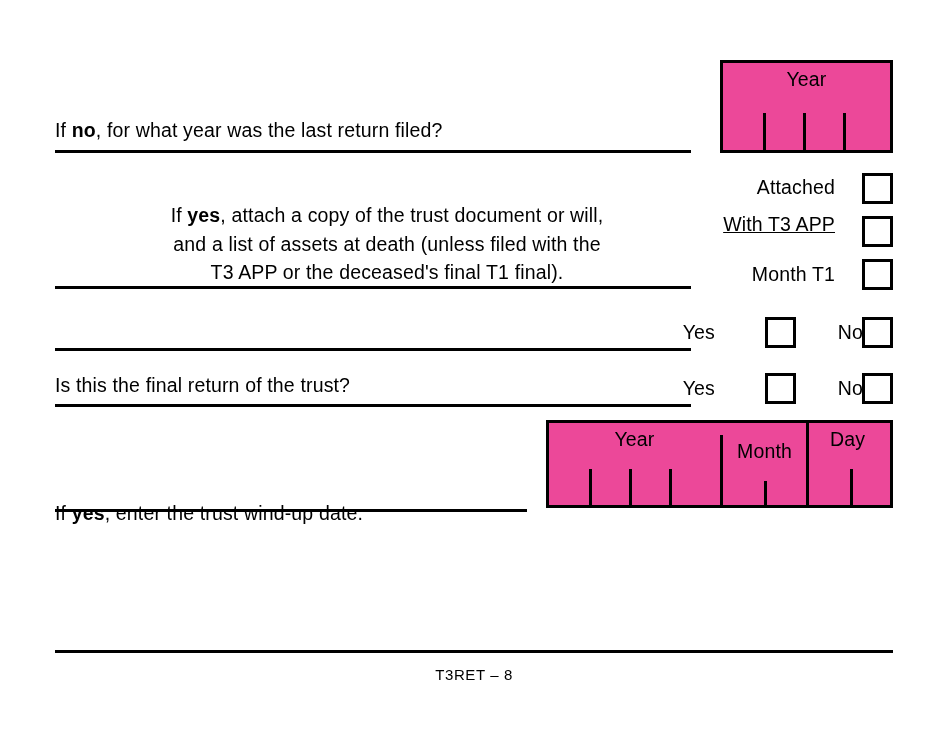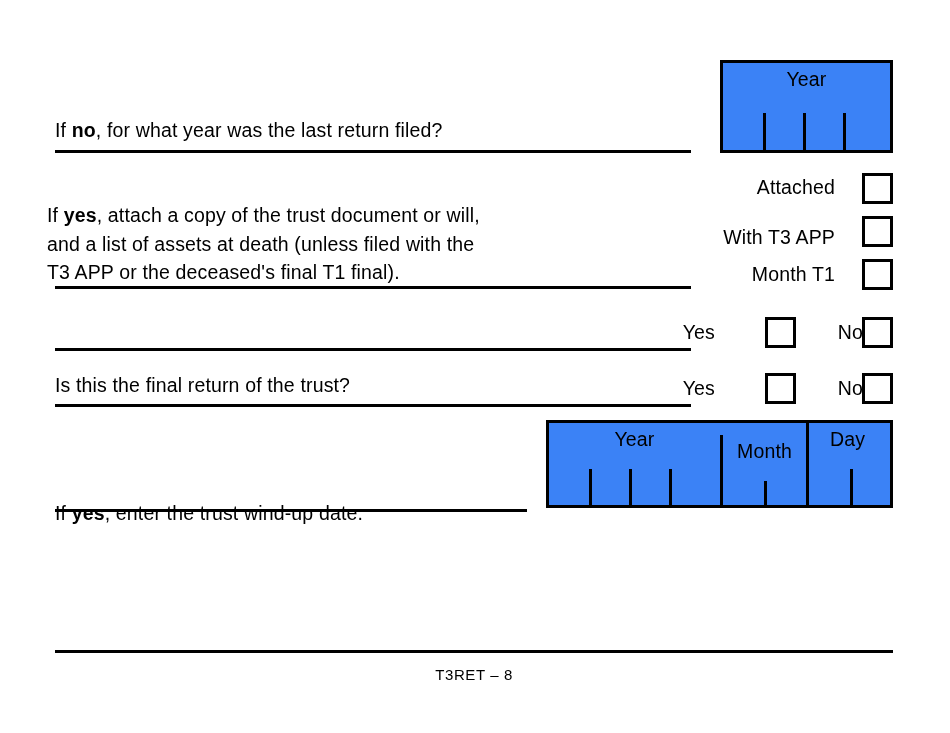--- a/index.html
+++ b/index.html
@@ -53,21 +53,21 @@
     box-sizing: border-box;
     border: 3px solid #000;
     background: #fff;
   }
 
   
   .datebox {
     position: absolute;
     box-sizing: border-box;
     border: 3px solid #000;
-    background: #3b82f6;
+    background: #ec4899;
   }
   .seg {
     position: absolute;
     top: 0;
     bottom: 0;
     box-sizing: border-box;
   }
   .seg.divider { border-left: 3px solid #000; }
   .seg-label {
     position: absolute;
@@ -107,31 +107,31 @@
   </div>
   <div class="rule" style="left:55px; top:150px; width:636px;"></div>
 
   <div class="datebox" style="left:720px; top:60px; width:173px; height:93px;">
     <div class="seg-label">Year</div>
     <div class="tick" style="left:40px; top:50px; bottom:0;"></div>
     <div class="tick" style="left:80px; top:50px; bottom:0;"></div>
     <div class="tick" style="left:120px; top:50px; bottom:0;"></div>
   </div>
 
-  <div class="qtext" style="left:47px; top:201px; line-height:28.5px; white-space:normal; width:650px;">
+  <div class="qtext" style="left:62px; top:201px; line-height:28.5px; white-space:normal; width:650px;text-align:center;">
     <span>If </span><b>yes</b><span>, attach a copy of the trust document or will,</span><br>
     <span>and a list of assets at death (unless filed with the</span><br>
     <span>T3 APP or the deceased's final T1 final).</span>
   </div>
   <div class="rule" style="left:55px; top:286px; width:636px;"></div>
 
   <div class="rlabel" style="left:560px; top:176px; width:275px;">Attached</div>
   <div class="checkbox" style="left:862px; top:173px; width:31px; height:31px;"></div>
 
-  <div class="rlabel" style="left:560px; top:226px; width:275px;">With T3 APP</div>
+  <div class="rlabel" style="left:560px; top:213px; width:275px;text-decoration:underline;">With T3 APP</div>
   <div class="checkbox" style="left:862px; top:216px; width:31px; height:31px;"></div>
 
   <div class="rlabel" style="left:560px; top:263px; width:275px;">Month T1</div>
   <div class="checkbox" style="left:862px; top:259px; width:31px; height:31px;"></div>
 
   <div class="rule" style="left:55px; top:348px; width:636px;"></div>
 
   <div class="rlabel" style="left:660px; top:321px; width:55px; text-align:right;">Yes</div>
   <div class="checkbox" style="left:765px; top:317px; width:31px; height:31px;"></div>
   <div class="rlabel" style="left:756px; top:321px; width:55px; text-align:right; left:808px;">No</div>

